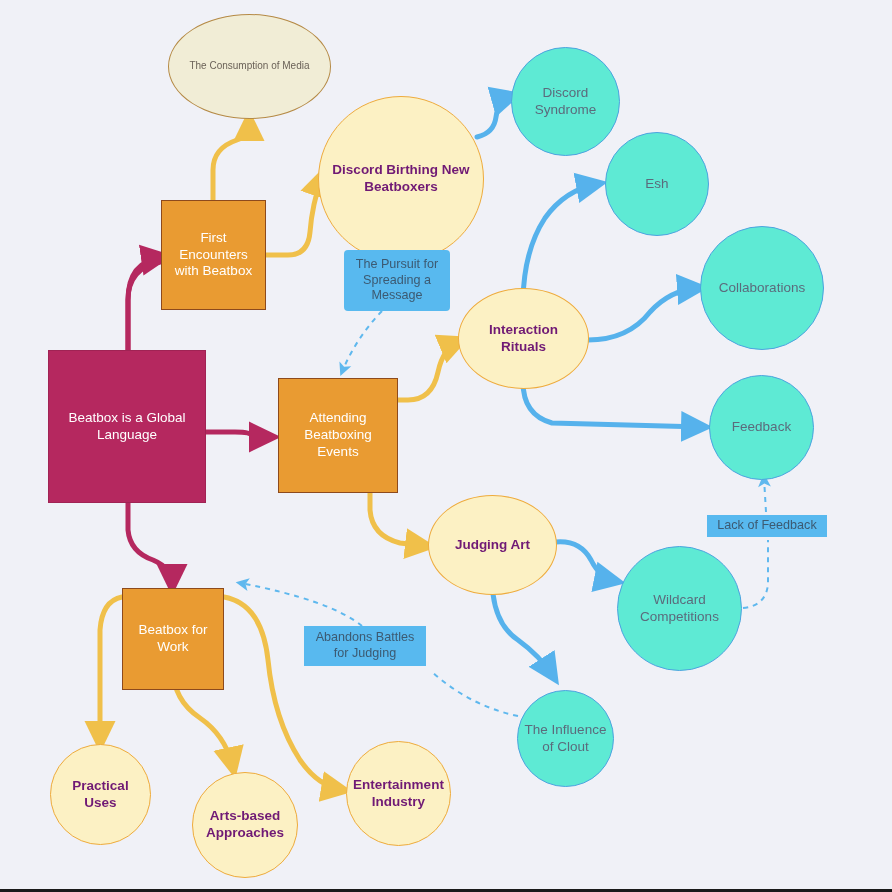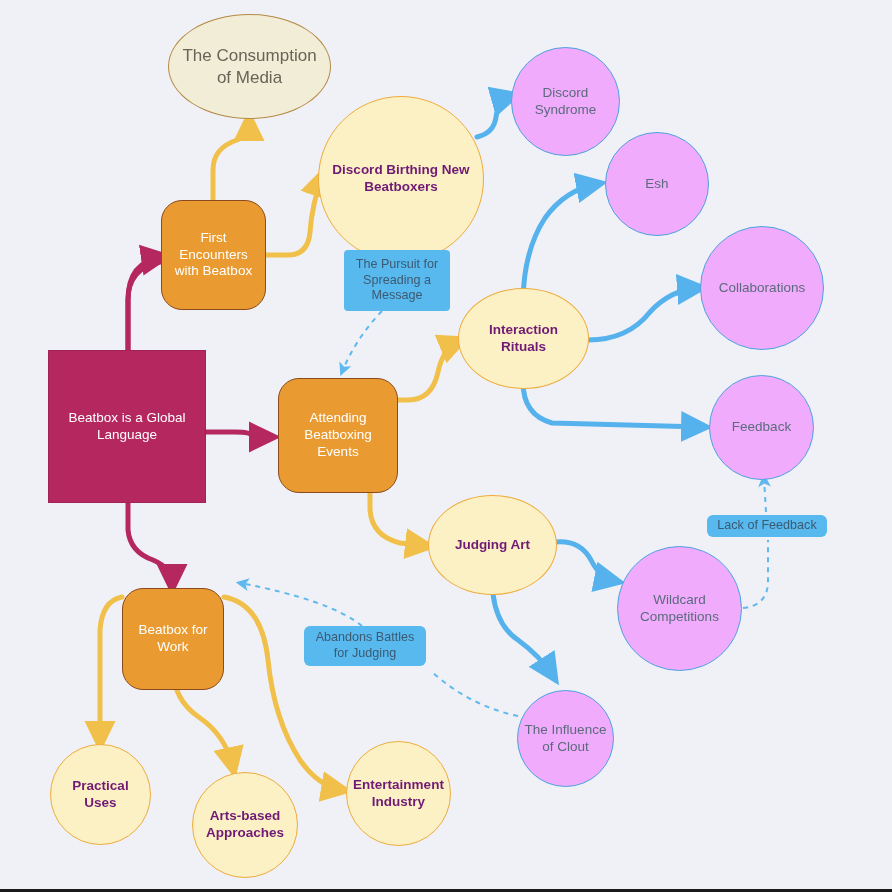--- a/index.html
+++ b/index.html
@@ -45,56 +45,56 @@
   .n-root {
     background: #b5285f;
     border: 1px solid #a02354;
     color: #ffffff;
     font-size: 13.5px;
   }
   
   .n-orange {
     background: #e99b32;
     border: 1.6px solid #8d4a1c;
-    border-radius: 21px;
+    border-radius: 0;
     color: #ffffff;
     font-size: 13.5px;
   }
   
   .n-yellow {
     background: #fcf1c4;
     border: 1.6px solid #eeab3c;
     color: #701a75;
     font-size: 13.5px;
     font-weight: bold;
   }
   
   .n-cream {
     background: #f1edd6;
     border: 1.6px solid #b58a46;
     color: #6b6258;
-    font-size: 17px;
+    font-size: 10px;
   }
   
   .n-blue {
-    background: #f0abfc;
+    background: #5eead4;
     border: 1.5px solid #4da3e0;
     color: #5b6b7c;
     font-size: 13.5px;
   }
   .round { border-radius: 50%; }
   
   .n-label {
     background: #58b9ef;
     border-radius: 4px;
     color: #3c5a72;
     font-size: 12.6px;
     padding: 3px 7px;
   }
-  .n-label.pill { border-radius: 6px; }
+  .n-label.pill { border-radius: 0; }
   .bottom-rule {
     position: absolute;
     left: 0;
     bottom: 0;
     width: 892px;
     height: 3px;
     background: #1a1a1a;
   }
 </style>
 </head>

